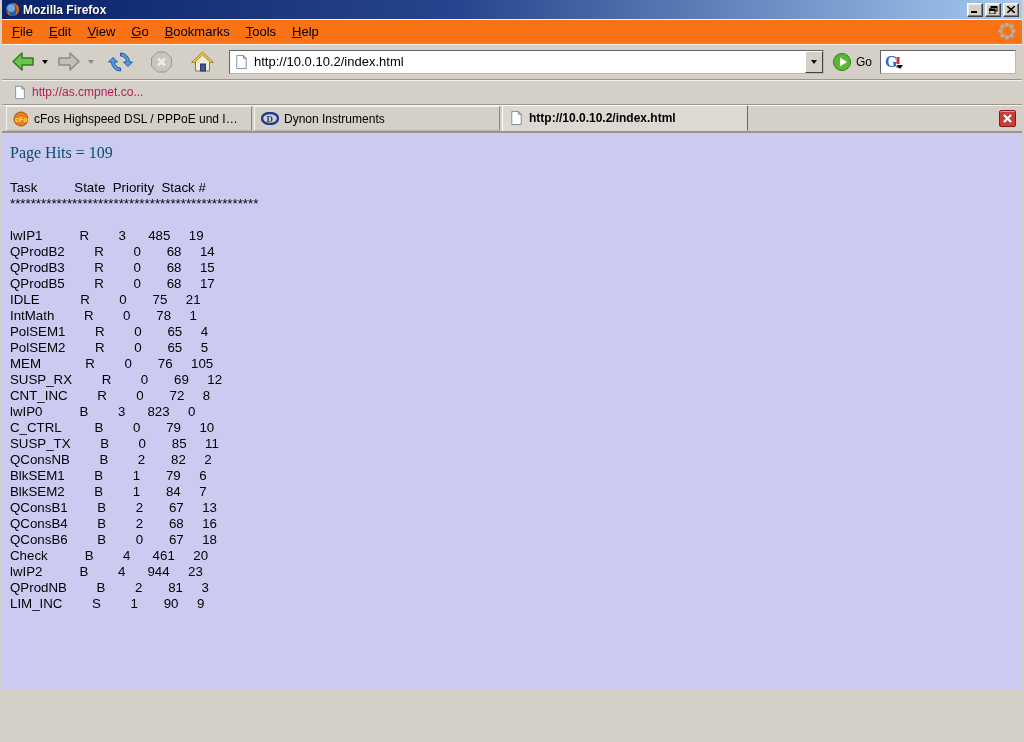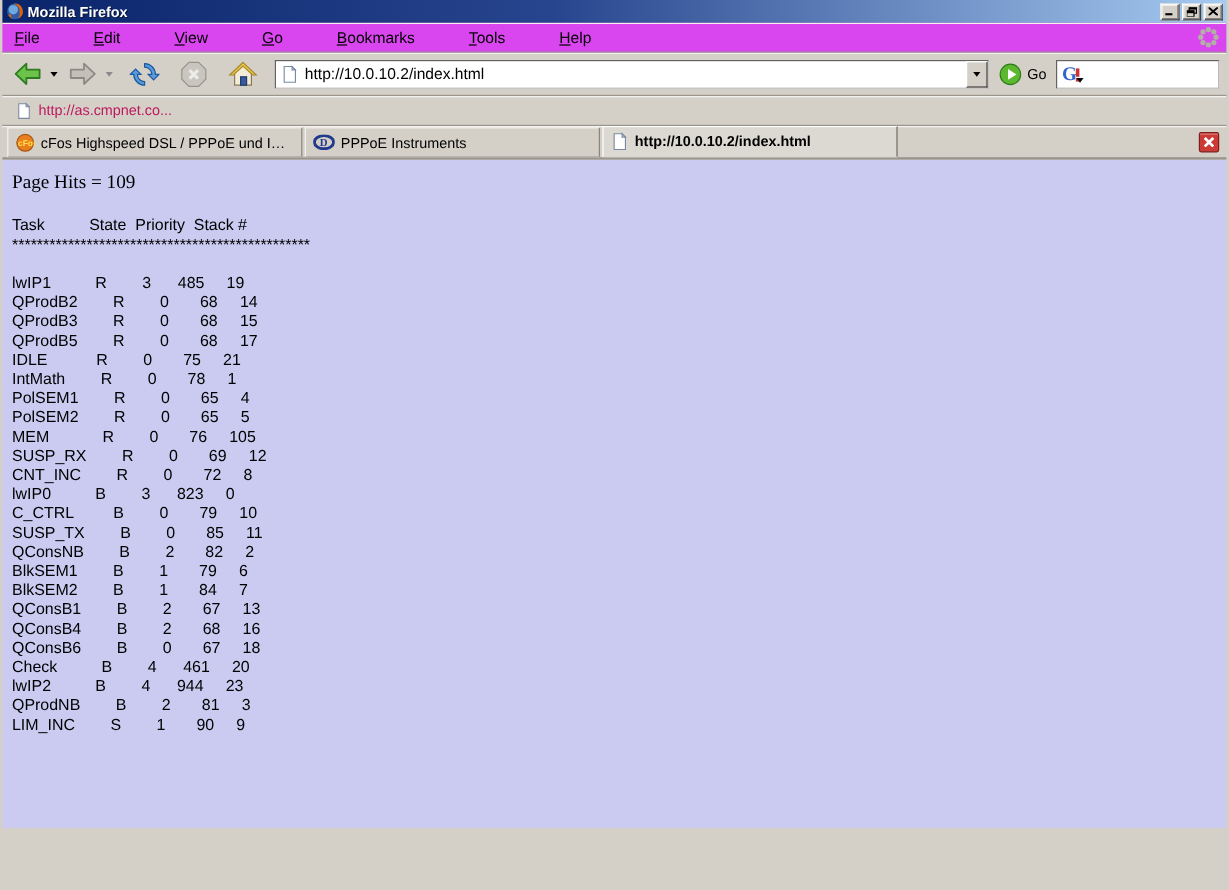--- a/index.html
+++ b/index.html
@@ -17,21 +17,21 @@
   .titlebar .title-text { color:#fff; font-weight:bold; font-size:12px;
               text-shadow:1px 1px 0 rgba(0,0,0,.45); flex:1 1 auto; white-space:nowrap; overflow:hidden; }
   .winbtn { width:16px; height:14px; margin-left:2px; background:#d4d0c8;
             border:1px solid; border-color:#ffffff #404040 #404040 #ffffff;
             box-shadow:inset -1px -1px 0 #808080, inset 1px 1px 0 #f0ede8;
             display:flex; align-items:center; justify-content:center; }
   .winbtn svg { display:block; }
 
   
   .menubar { height:25px; flex:0 0 25px; display:flex; align-items:center; padding:0 2px;
-             background:#d946ef; border-bottom:1px solid #9a968e; box-shadow:inset 0 1px 0 #f4f2ee;gap:29px; }
+             background:#f97316; border-bottom:1px solid #9a968e; box-shadow:inset 0 1px 0 #f4f2ee; }
   .menu-item { padding:3px 8px; font-size:13px; color:#000; white-space:nowrap; }
   .menu-item u { text-decoration:underline; }
   .menubar .spacer { flex:1 1 auto; }
   .throbber { width:22px; height:22px; margin-right:2px; }
 
   
   .navbar { height:36px; flex:0 0 36px; display:flex; align-items:center; padding:0 6px;
             background:#d4d0c8; border-bottom:1px solid #9a968e; box-shadow:inset 0 1px 0 #f4f2ee; }
   .navbtn { display:flex; align-items:center; margin-right:2px; padding:2px; }
   .navbtn svg { display:block; }
@@ -71,21 +71,21 @@
   .tab.active { background:#dcd9d2; font-weight:bold; border-color:#ffffff #6e6a62 #dcd9d2 #ffffff; height:26px; }
   .tab .tab-icon { flex:0 0 auto; margin-right:5px; display:flex; }
   .tab .tab-label { overflow:hidden; text-overflow:ellipsis; }
   .tabbar .spacer { flex:1 1 auto; }
   .tab-close { width:17px; height:17px; margin:0 2px 4px 0; background:#cd3b37; border:1px solid #7e1d1a;
                border-radius:2px; display:flex; align-items:center; justify-content:center;
                box-shadow:inset 0 1px 0 rgba(255,255,255,.45); }
 
   
   .content { flex:1 1 auto; background:#cbcbf2; overflow:hidden; }
-  .page-hits { font-family:"Liberation Serif", serif; font-size:16px; color:#000000; margin:11px 12px 0 8px; }
+  .page-hits { font-family:"Liberation Serif", serif; font-size:16px; color:#0c4a6e; margin:11px 12px 0 8px; }
   .task-pre { font-family:Liberation Sans, sans-serif; font-size:13.3px; line-height:16px;
               color:#000; margin:18px 0 0 8px; white-space:pre; }
 
   
   .statusbar { height:24px; flex:0 0 24px; background:#d4d0c8; box-shadow:inset 0 1px 0 #f4f2ee;
                display:flex; align-items:center; padding:2px 3px; }
   .status-panel { flex:1 1 auto; height:19px; border:1px solid; border-color:#808080 #fff #fff #808080;
                   display:flex; align-items:center; padding-left:5px; font-size:12px; color:#000; }
 </style>
 </head>
@@ -224,21 +224,21 @@
       </span>
       <span class="tab-label">cFos Highspeed DSL / PPPoE und ISDN CAP...</span>
     </div>
     <div class="tab">
       <span class="tab-icon">
         <svg width="18" height="13" viewBox="0 0 18 13">
           <ellipse cx="9" cy="6.5" rx="8" ry="5.5" fill="none" stroke="#223a8c" stroke-width="2.4"></ellipse>
           <text x="5.5" y="10" font-family="Liberation Serif, serif" font-size="9" font-weight="bold" fill="#223a8c">D</text>
         </svg>
       </span>
-      <span class="tab-label">PPPoE Instruments</span>
+      <span class="tab-label">Dynon Instruments</span>
     </div>
     <div class="tab active">
       <span class="tab-icon">
         <svg width="15" height="16" viewBox="0 0 16 16">
           <path d="M3 1h7l3 3v11H3z" fill="#fff" stroke="#7a8aa0"></path>
           <path d="M10 1v3h3z" fill="#dce6f4" stroke="#7a8aa0"></path>
         </svg>
       </span>
       <span class="tab-label">http://10.0.10.2/index.html</span>
     </div>

